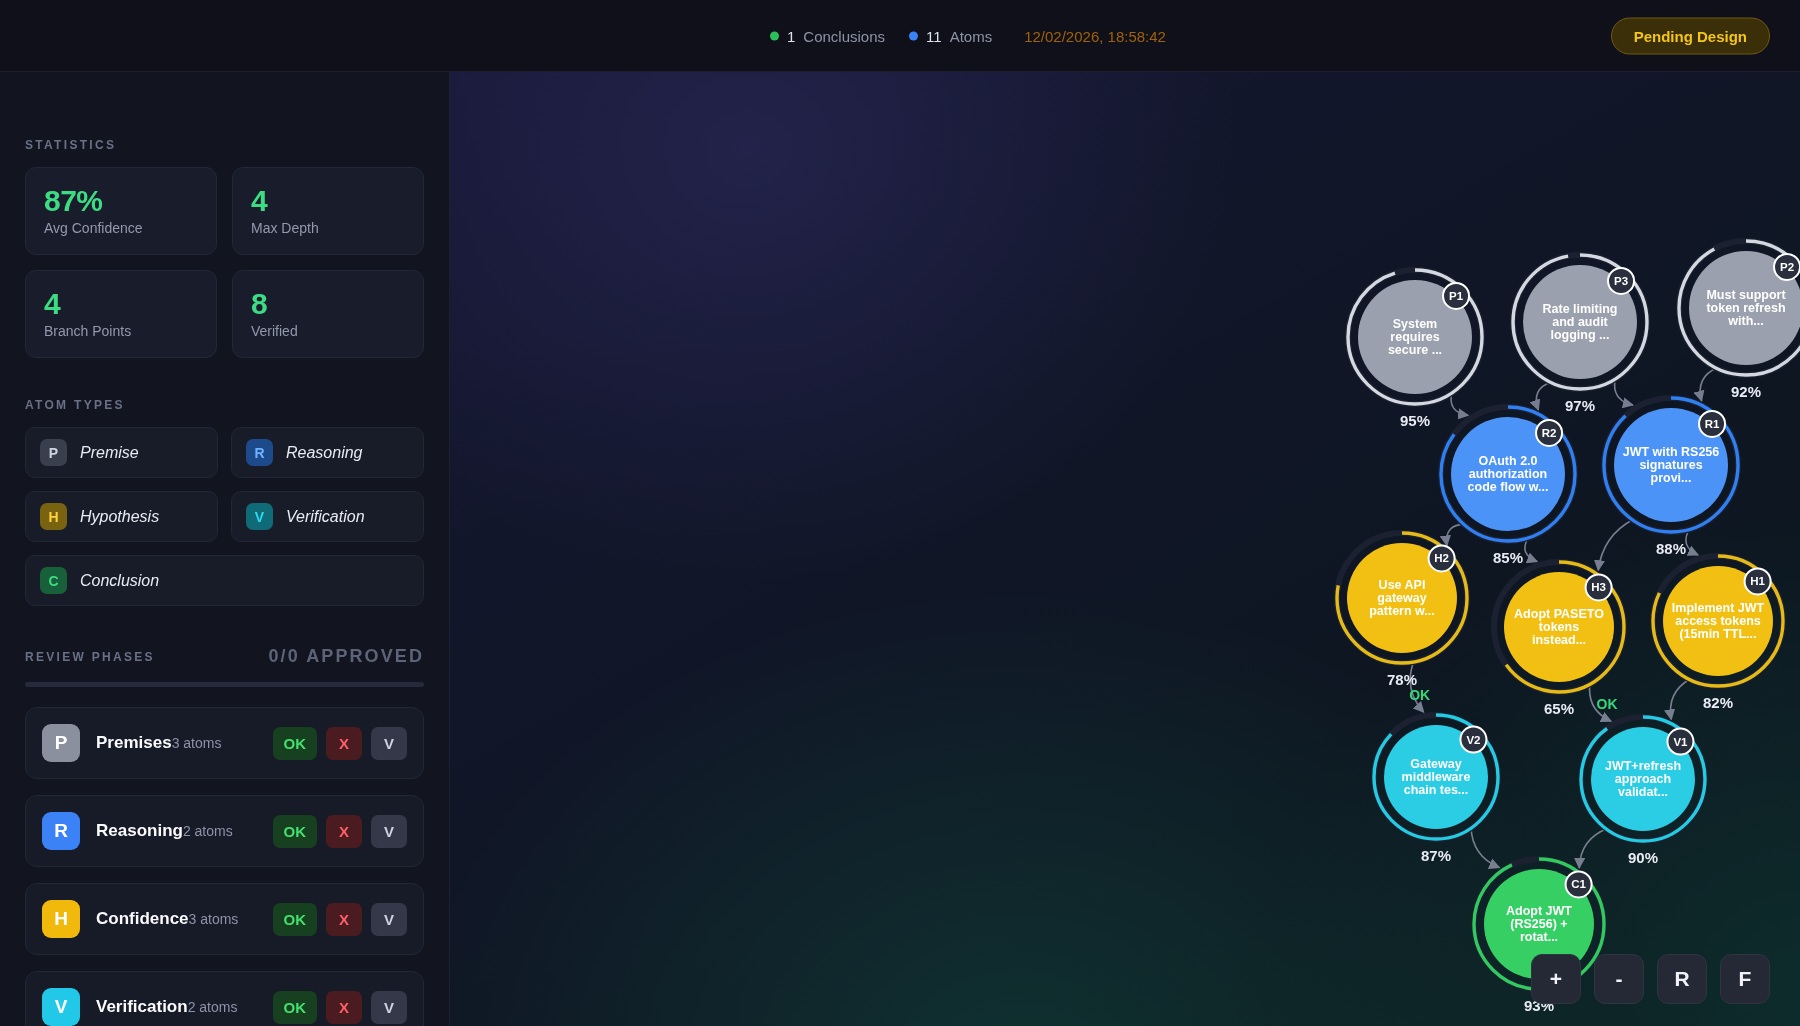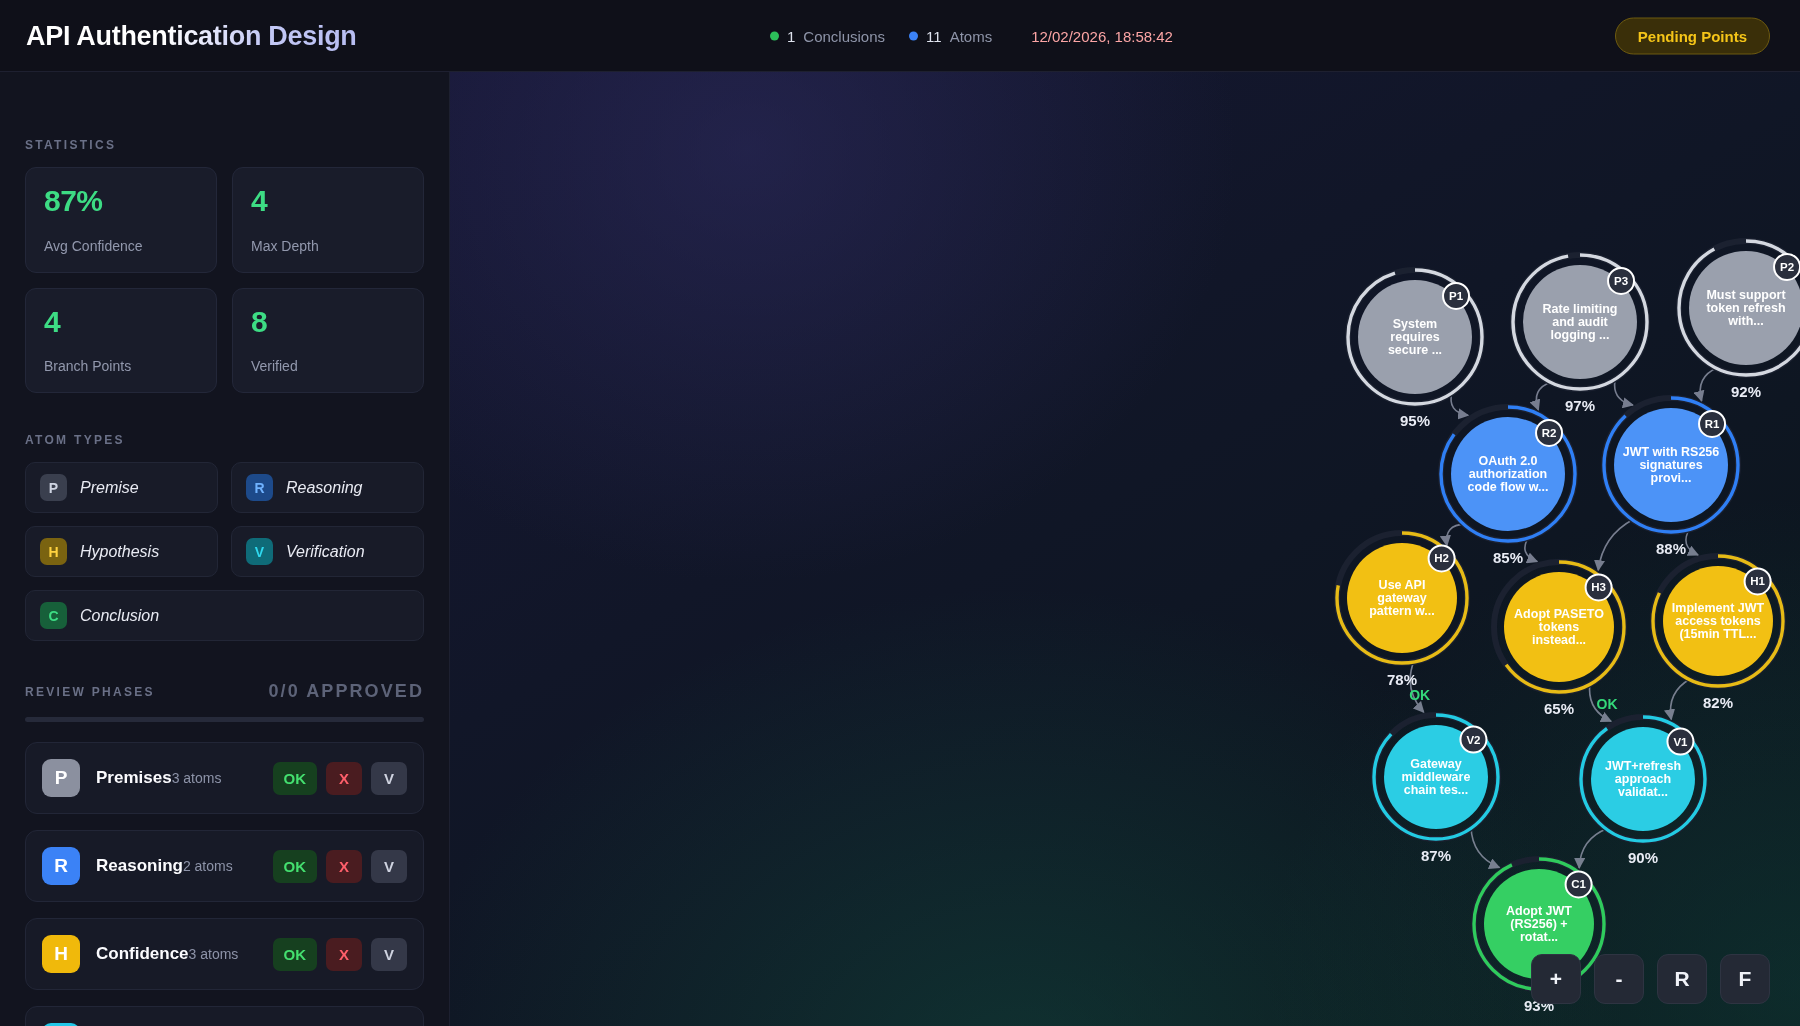--- a/index.html
+++ b/index.html
@@ -30,21 +30,21 @@
   .hdr-center {
     position:absolute; left:770px; top:50%; transform:translateY(-50%);
     display:flex; align-items:center; gap:24px;
     font-size:15px; color:#8e94a8; white-space:nowrap;
   }
   .hdr-stat { display:flex; align-items:center; gap:8px; }
   .dot { width:9px; height:9px; border-radius:50%; flex:0 0 9px; }
   .dot.green { background:#2cc05a; }
   .dot.blue  { background:#3b82f6; }
   .hdr-stat .num { color:#dfe3ee; }
-  .hdr-time { color:#fca5a5; font-size:15px; margin-left:15px; }
+  .hdr-time { color:#a16207; font-size:15px; margin-left:8px; }
   .badge-pending {
     position:absolute; right:30px; top:50%; transform:translateY(-50%);
     padding:9px 22px; border-radius:999px;
     background:#3a2f09; border:1px solid #6d5a10;
     color:#f5c518; font-size:15px; font-weight:bold; white-space:nowrap;
   }
 
   
   .body { flex:1; display:flex; min-height:0; }
 
@@ -63,21 +63,21 @@
   }
   .sec-label-row { display:flex; align-items:center; justify-content:space-between; }
   .sec-label-row .right { font-size:18px; letter-spacing:2.1px; color:#5d6378; font-weight:bold; }
 
   .stat-grid { display:grid; grid-template-columns:1fr 1fr; gap:15px; margin-bottom:26px; }
   .stat-card {
     background:#191c2a; border:1px solid #232739; border-radius:11px;
     padding:17px 18px 18px 18px; min-height:88px;
   }
   .stat-val { font-size:30px; font-weight:bold; color:#3ddc84; line-height:1.05; letter-spacing:-0.5px; }
-  .stat-key { font-size:14px; color:#9298ad; margin-top:21px; }
+  .stat-key { font-size:14px; color:#9298ad; margin-top:3px; }
 
   .type-grid { display:grid; grid-template-columns:1fr 1fr; gap:13px; margin-bottom:26px; }
   .type-card {
     background:#181b28; border:1px solid #222636; border-radius:10px;
     padding:11px 14px; display:flex; align-items:center; gap:13px; min-height:50px;
   }
   .type-card.full { grid-column:1 / -1; }
   .type-chip {
     width:27px; height:27px; border-radius:7px; flex:0 0 27px;
     display:flex; align-items:center; justify-content:center;
@@ -140,37 +140,36 @@
   .nconf  { font-size:15px; font-weight:bold; fill:#e9ecf5; }
   .nbadge { font-size:11.5px; font-weight:bold; fill:#ffffff; }
   .edgelbl { font-size:14px; font-weight:bold; fill:#34d87a; }
 </style>
 </head>
 <body>
 
 <div class="app">
 
   <div class="header">
-    <div class="title">API Authentication Design</div>
 
     <div class="hdr-center">
       <span class="hdr-stat">
         <span class="dot green"></span>
         <span class="num">1</span>
         <span>Conclusions</span>
       </span>
       <span class="hdr-stat">
         <span class="dot blue"></span>
         <span class="num">11</span>
         <span>Atoms</span>
       </span>
       <span class="hdr-time">12/02/2026, 18:58:42</span>
     </div>
 
-    <div class="badge-pending">Pending Points</div>
+    <div class="badge-pending">Pending Design</div>
   </div>
 
   <div class="body">
 
     <div class="sidebar">
 
       <div class="sec-label">STATISTICS</div>
       <div class="stat-grid">
         <div class="stat-card">
           <div class="stat-val">87%</div>

